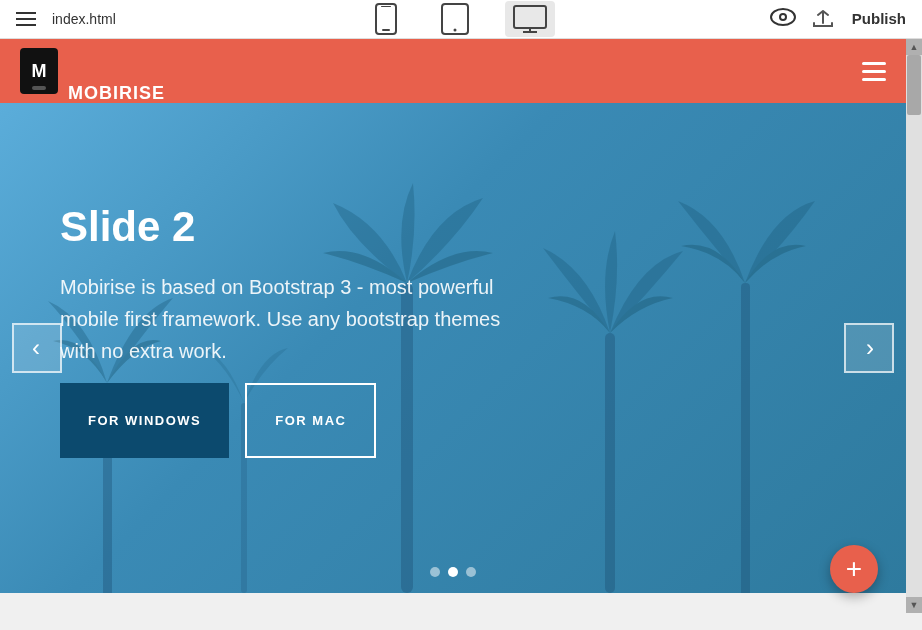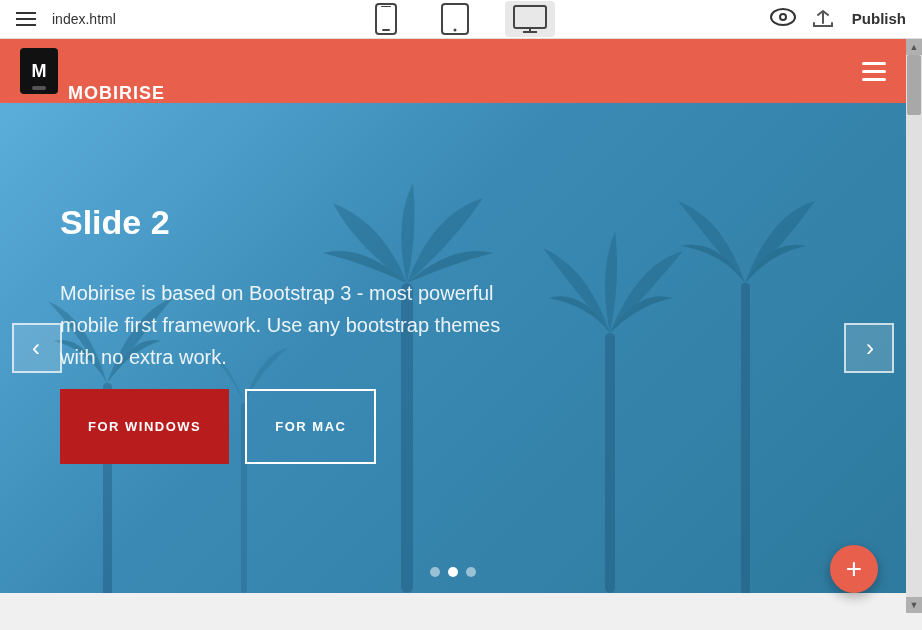--- a/index.html
+++ b/index.html
@@ -112,32 +112,32 @@
       position: absolute; inset: 0; overflow: hidden;
     }
     
 
     .mb-hero-content {
       position: relative; z-index: 5;
       padding: 100px 60px 40px;
       max-width: 600px;
     }
     .mb-hero-content h2 {
-      font-size: 34px; font-weight: 800; color: white;
-      margin-bottom: 35px;
+      font-size: 42px; font-weight: 800; color: white;
+      margin-bottom: 20px;
     }
     .mb-hero-content p {
       font-size: 20px; color: rgba(255,255,255,0.9);
       line-height: 1.6; margin-bottom: 16px;
     }
     .mb-hero-buttons {
       display: flex; gap: 16px;
     }
     .mb-btn-primary {
-      background: #b91c1c; color: white;
+      background: #0c4a6e; color: white;
       border: none; padding: 14px 28px;
       font-size: 13px; font-weight: 700; letter-spacing: 1.5px;
       cursor: pointer; text-transform: uppercase;
     }
     .mb-btn-outline {
       background: transparent; color: white;
       border: 2px solid white; padding: 28px 28px;
       font-size: 13px; font-weight: 700; letter-spacing: 1.5px;
       cursor: pointer; text-transform: uppercase;
     }

